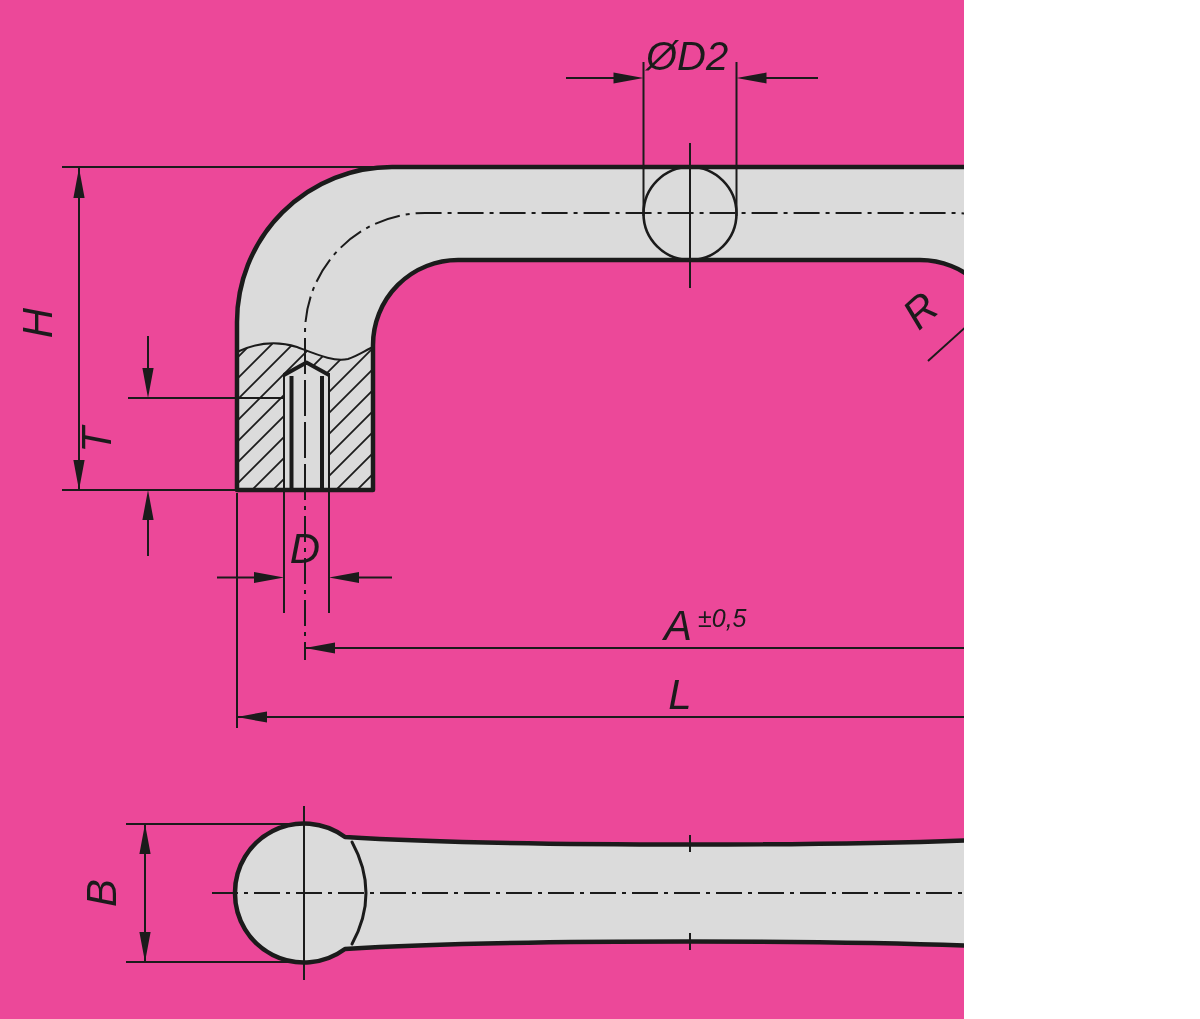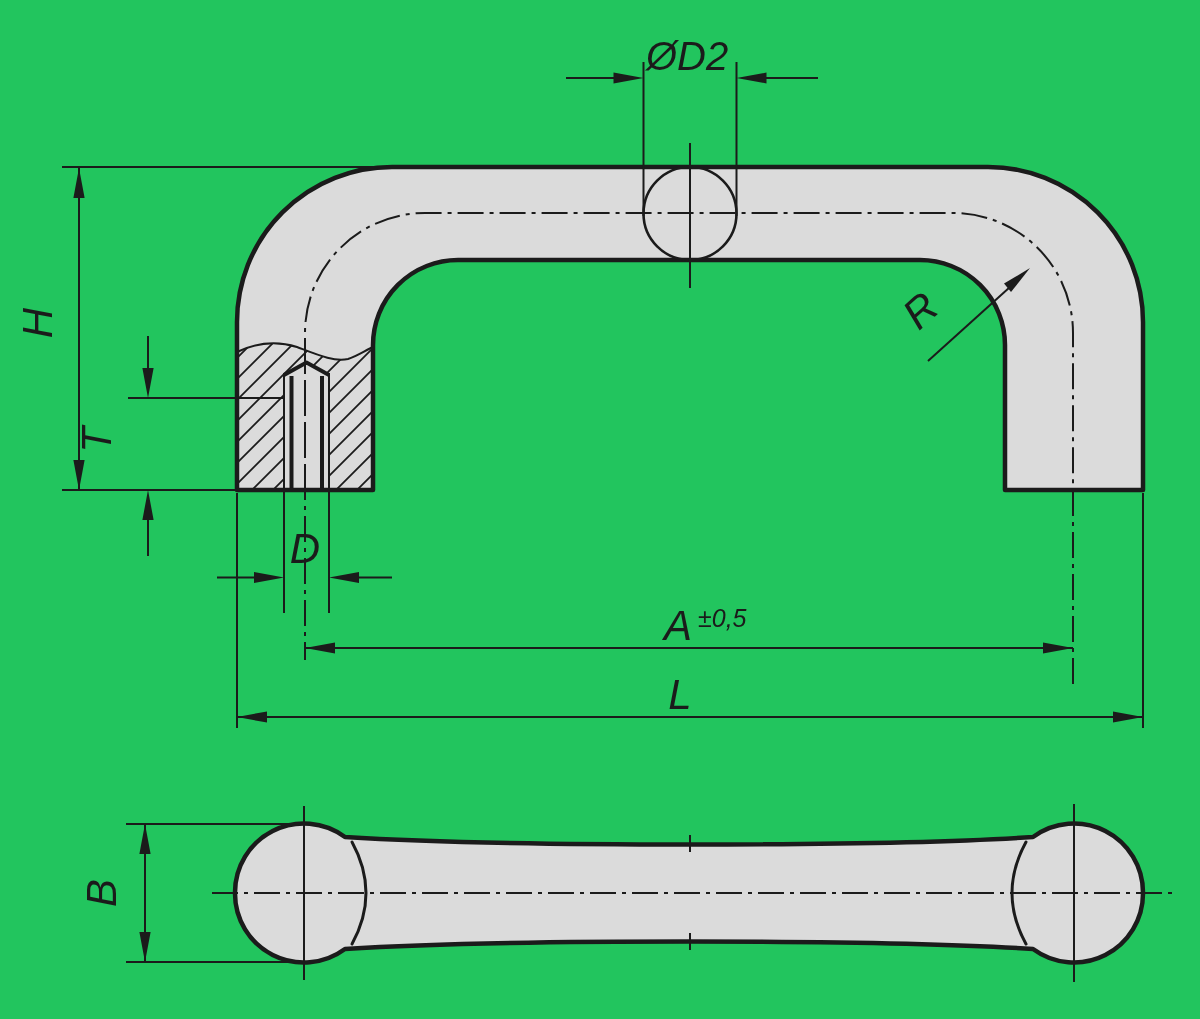--- a/index.html
+++ b/index.html
@@ -2,23 +2,23 @@
 <html><head>
 <meta charset="utf-8">
 <style>
   html, body {
     margin: 0;
     padding: 0;
     background: #ffffff;
   }
   .stage {
     position: relative;
-    width: 1200px;
+    width: 964px;
     height: 1019px;
-    background: #22c55e;
+    background: #ec4899;
     overflow: hidden;
   }
   svg { display: block; width: 1200px; height: 1019px; }
 
   .part-fill   { fill: #dbdbdb; stroke: none; }
   .part-stroke { fill: none; stroke: #1b1b1b; stroke-width: 4.5; stroke-linejoin: round; }
   .ln-bold     { fill: none; stroke: #1b1b1b; stroke-width: 4;   stroke-linejoin: round; }
   .ln-med      { fill: none; stroke: #1b1b1b; stroke-width: 2.6; }
   .ln-arc      { fill: none; stroke: #1b1b1b; stroke-width: 3;   stroke-linecap: round; }
   .ln-thin     { fill: none; stroke: #1b1b1b; stroke-width: 2;   stroke-linecap: butt; }

